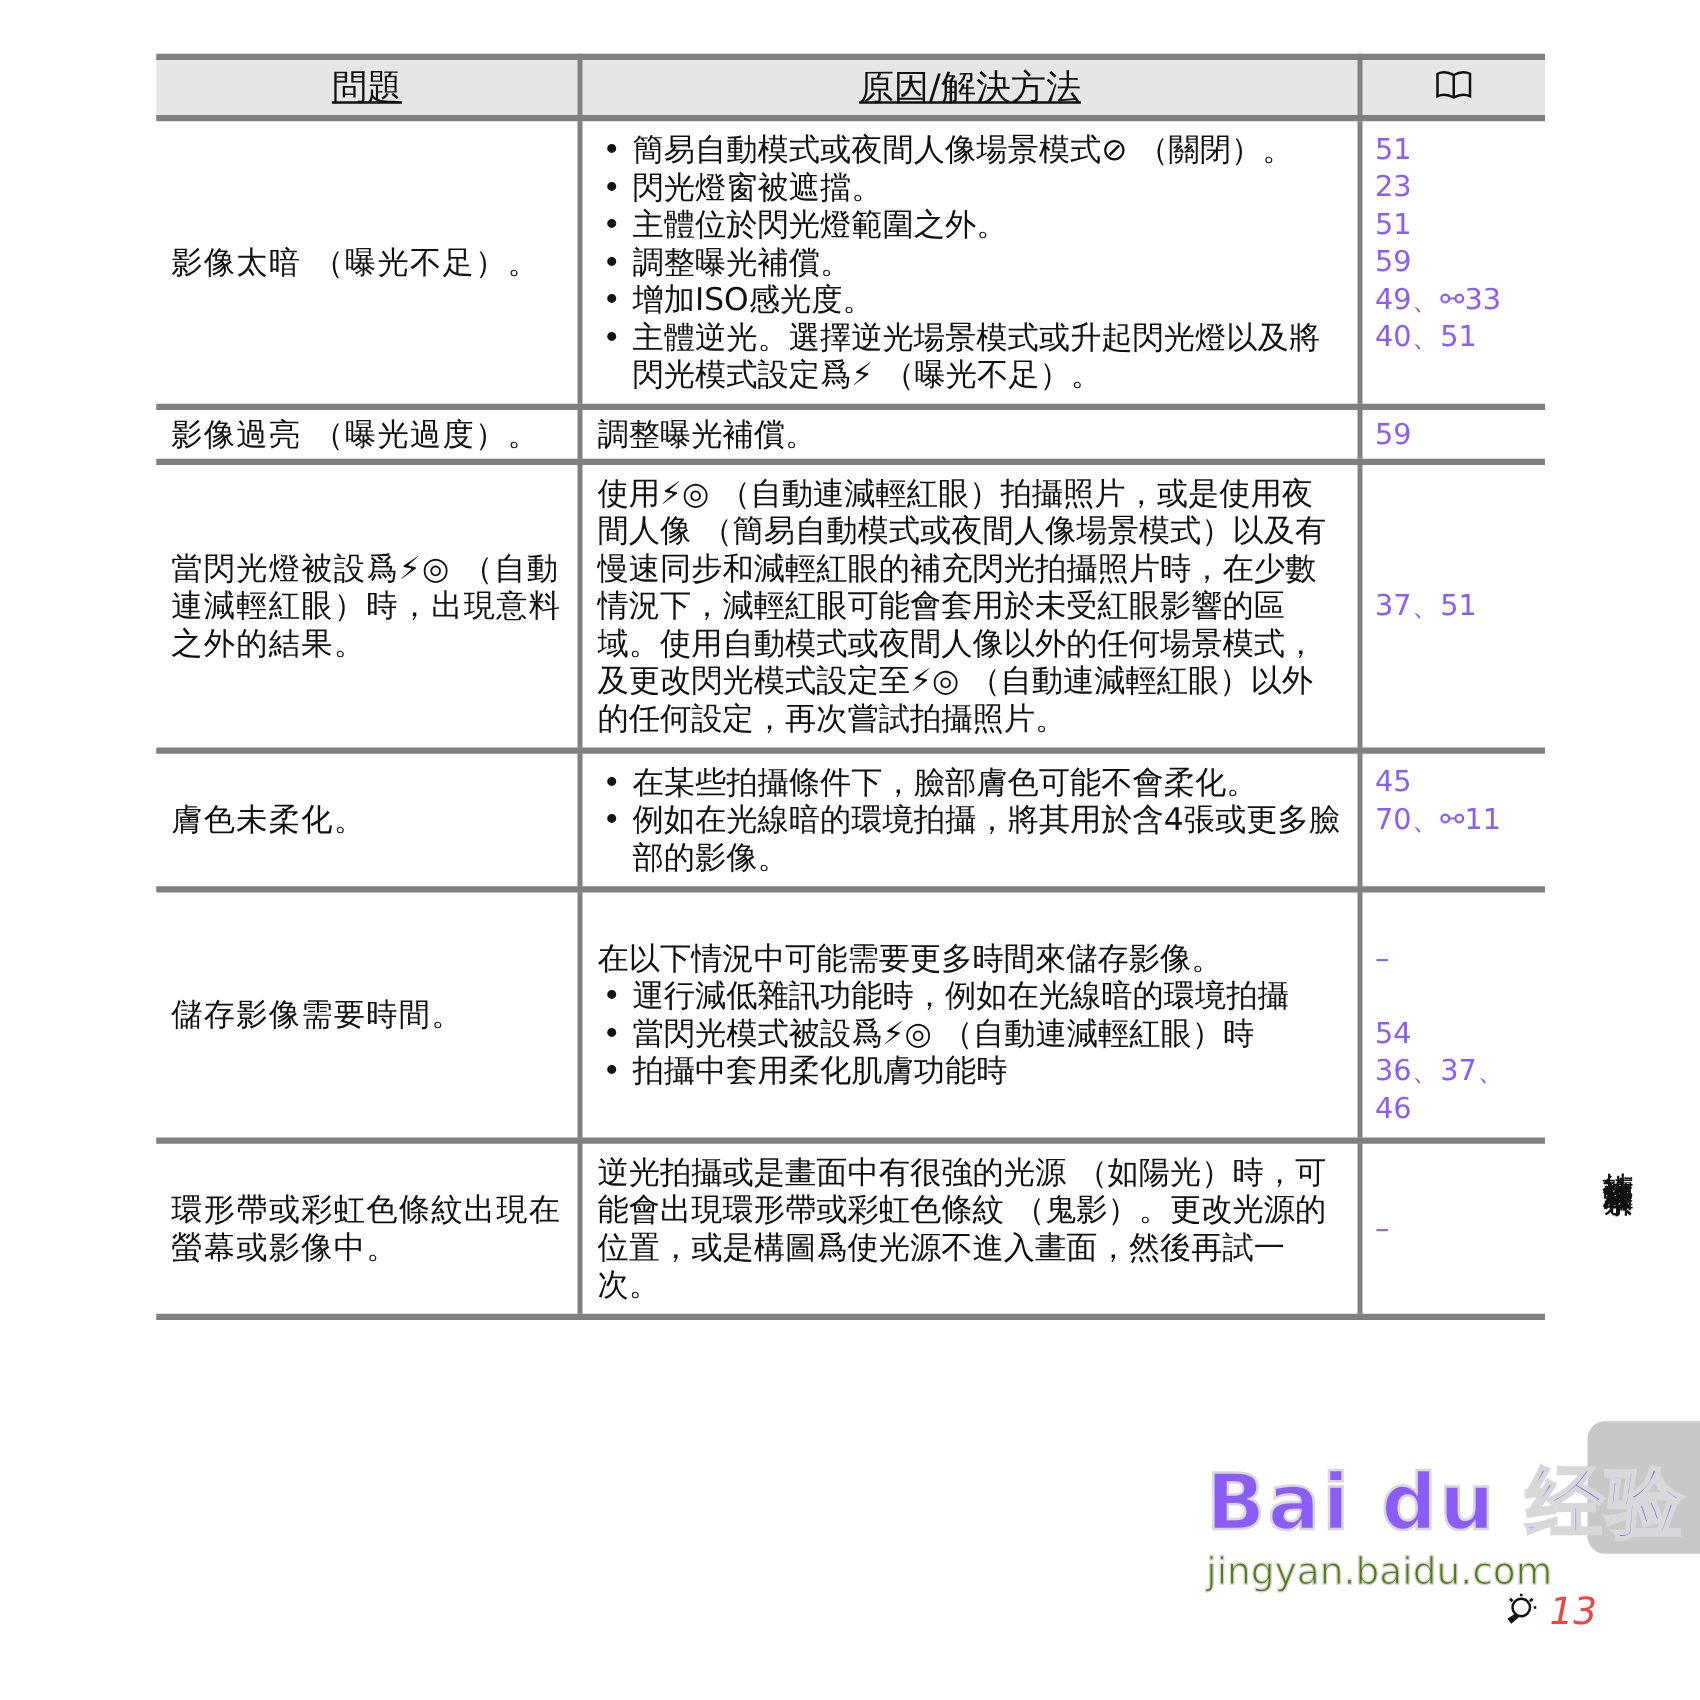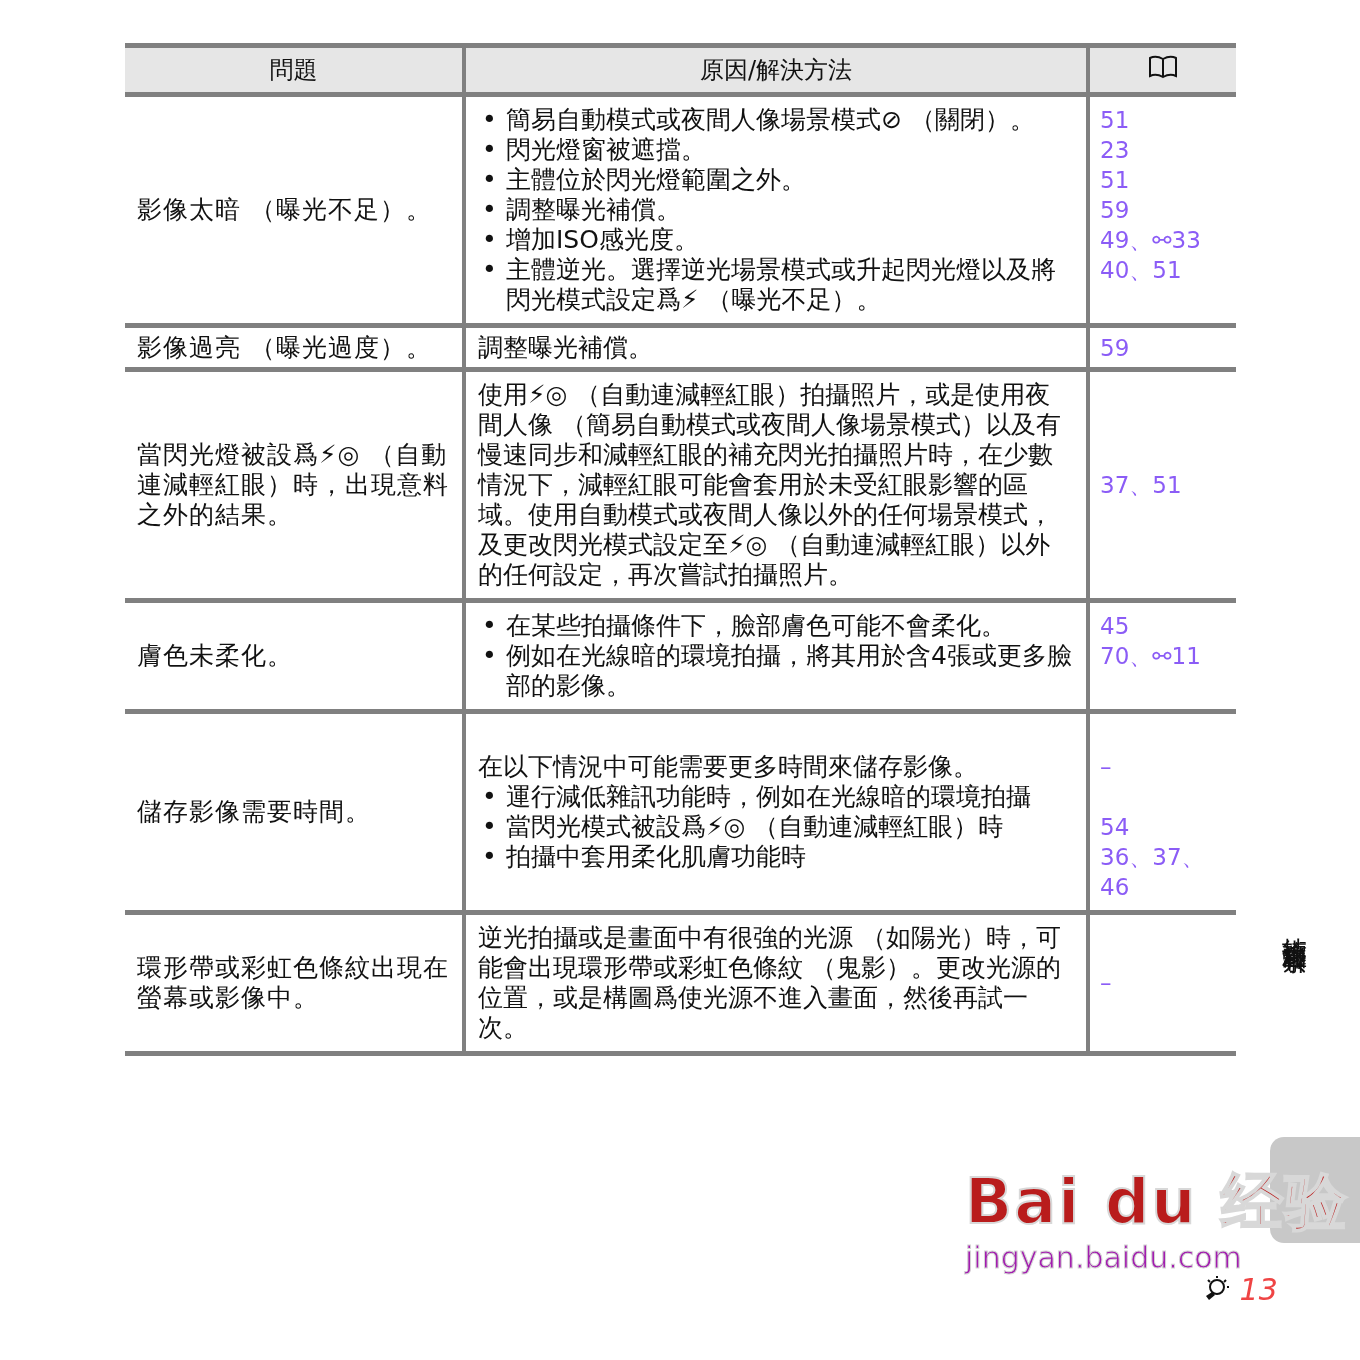--- a/index.html
+++ b/index.html
@@ -3,35 +3,35 @@
 <meta charset="utf-8">
 <style>
   html, body { margin:0; padding:0; }
   body { width:1360px; height:1360px; background:#ffffff; position:relative; overflow:hidden;
          font-family:"DejaVu Sans", sans-serif; color:#111; }
   .tbl { position:absolute; left:125px; top:43px; width:1111px; border-collapse:collapse; table-layout:fixed; }
   .tbl td, .tbl th { border-left:4px solid #000000; border-right:4px solid #808080; vertical-align:middle; padding:0; }
   .tbl td:first-child, .tbl th:first-child { border-left:none; }
   .tbl td:last-child, .tbl th:last-child { border-right:none; }
   .tbl tr { border-top:5px solid #808080; border-bottom:5px solid #808080; }
-  .tbl th { background:#e6e6e6; height:44px; font-weight:normal; font-size:24px; text-align:center; }
+  .tbl th { background:#e6e6e6; height:44px; font-weight:normal; font-size:28px; text-align:center;text-decoration:underline; }
   .c1 { width:337px; }
   .c2 { width:620px; }
   .c3 { width:146px; }
   .prob { font-size:25px; line-height:30px; padding:0 10px 0 12px !important; letter-spacing:1px; }
   .cause { font-size:25px; line-height:30px; padding:8px 12px !important; }
   .refs { font-size:23px; line-height:30px; padding:8px 10px !important; vertical-align:top !important; color:#8b5cf6; }
   ul { margin:0; padding:0; list-style:none; }
   li { position:relative; padding-left:28px; }
   li::before { content:"•"; position:absolute; left:4px; top:0; }
   .side-label { position:absolute; left:1278px; top:918px; writing-mode:vertical-rl; font-size:25px; letter-spacing:2px; color:#111; }
   .side-tab { position:absolute; left:1270px; top:1137px; width:100px; height:106px; background:#c8c8c8; border-radius:14px 0 0 14px; }
   .watermark { position:absolute; left:965px; top:1160px; color:#e2e2e2; font-family:"DejaVu Sans", sans-serif; }
-  .wm-big { font-size:62px; font-weight:bold; letter-spacing:2px; -webkit-text-stroke:2px #d8d8d8; color:#b91c1c; }
-  .wm-small { font-size:30px; margin-top:-4px; -webkit-text-stroke:1px #d5d5d5; color:#a21caf; }
+  .wm-big { font-size:62px; font-weight:bold; letter-spacing:2px; -webkit-text-stroke:2px #d8d8d8; color:#8b5cf6; }
+  .wm-small { font-size:30px; margin-top:-4px; -webkit-text-stroke:1px #d5d5d5; color:#4d7c0f; }
   .pagenum { position:absolute; left:1200px; top:1272px; font-size:30px; font-style:italic; color:#ef4444; }
 </style>
 </head>
 <body>
 
 <table class="tbl">
   <tbody>
       <tr>
     <th class="c1">問題</th>
     <th class="c2">原因/解決方法</th>

